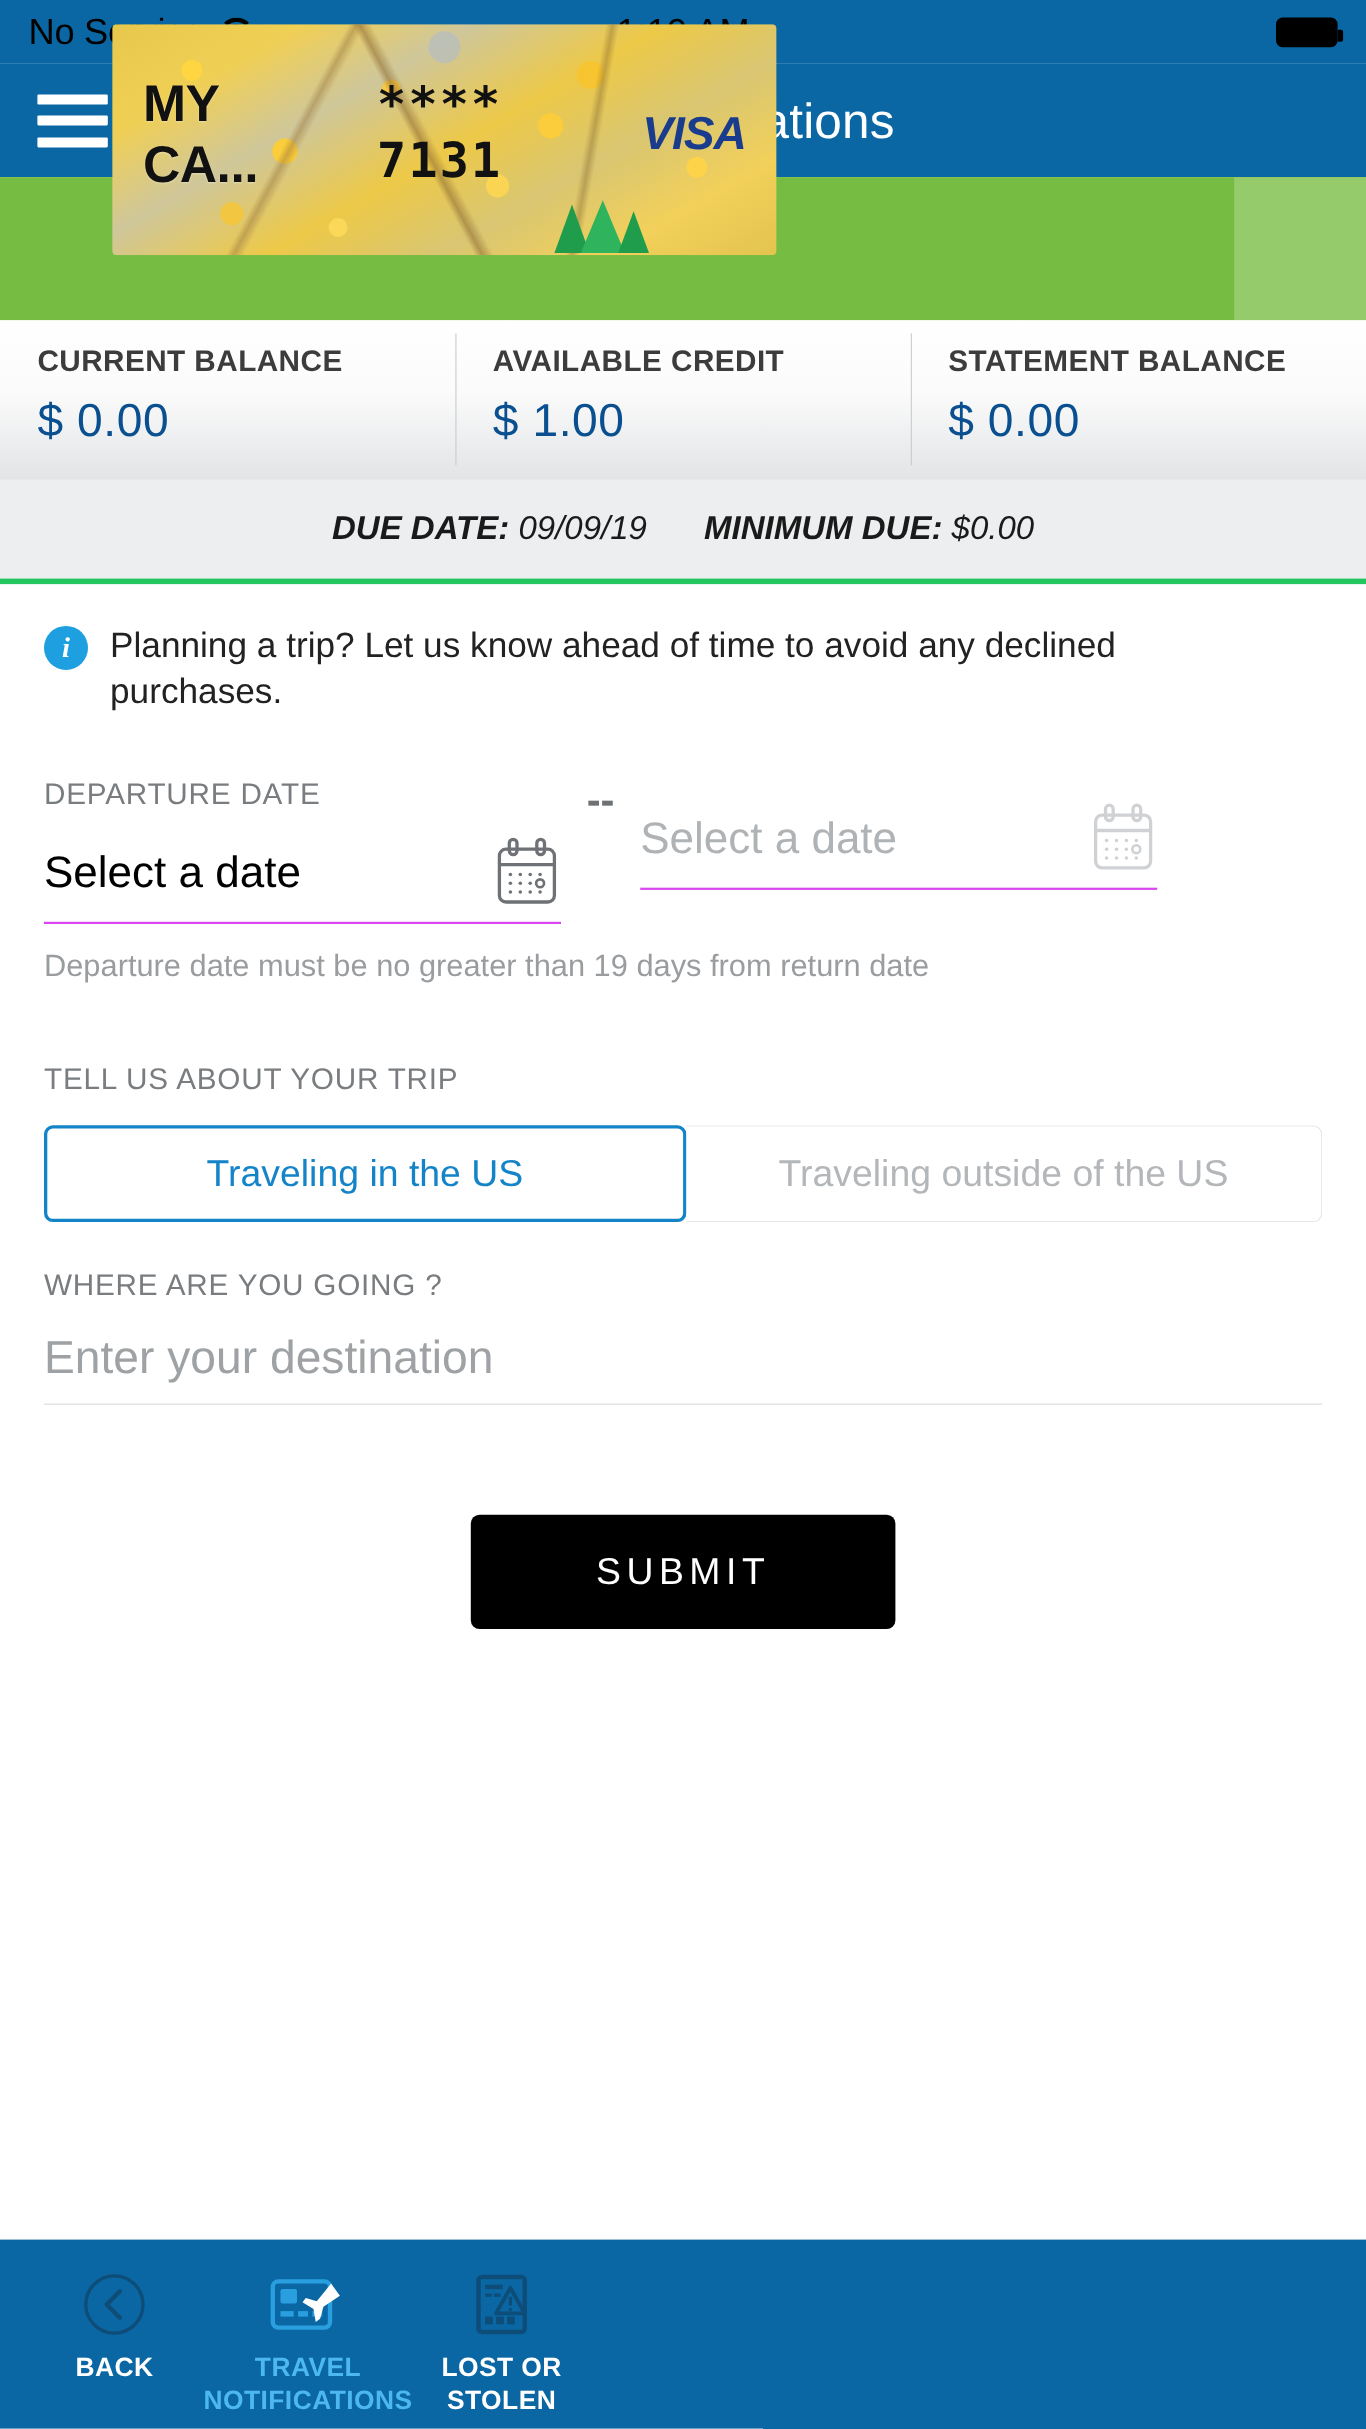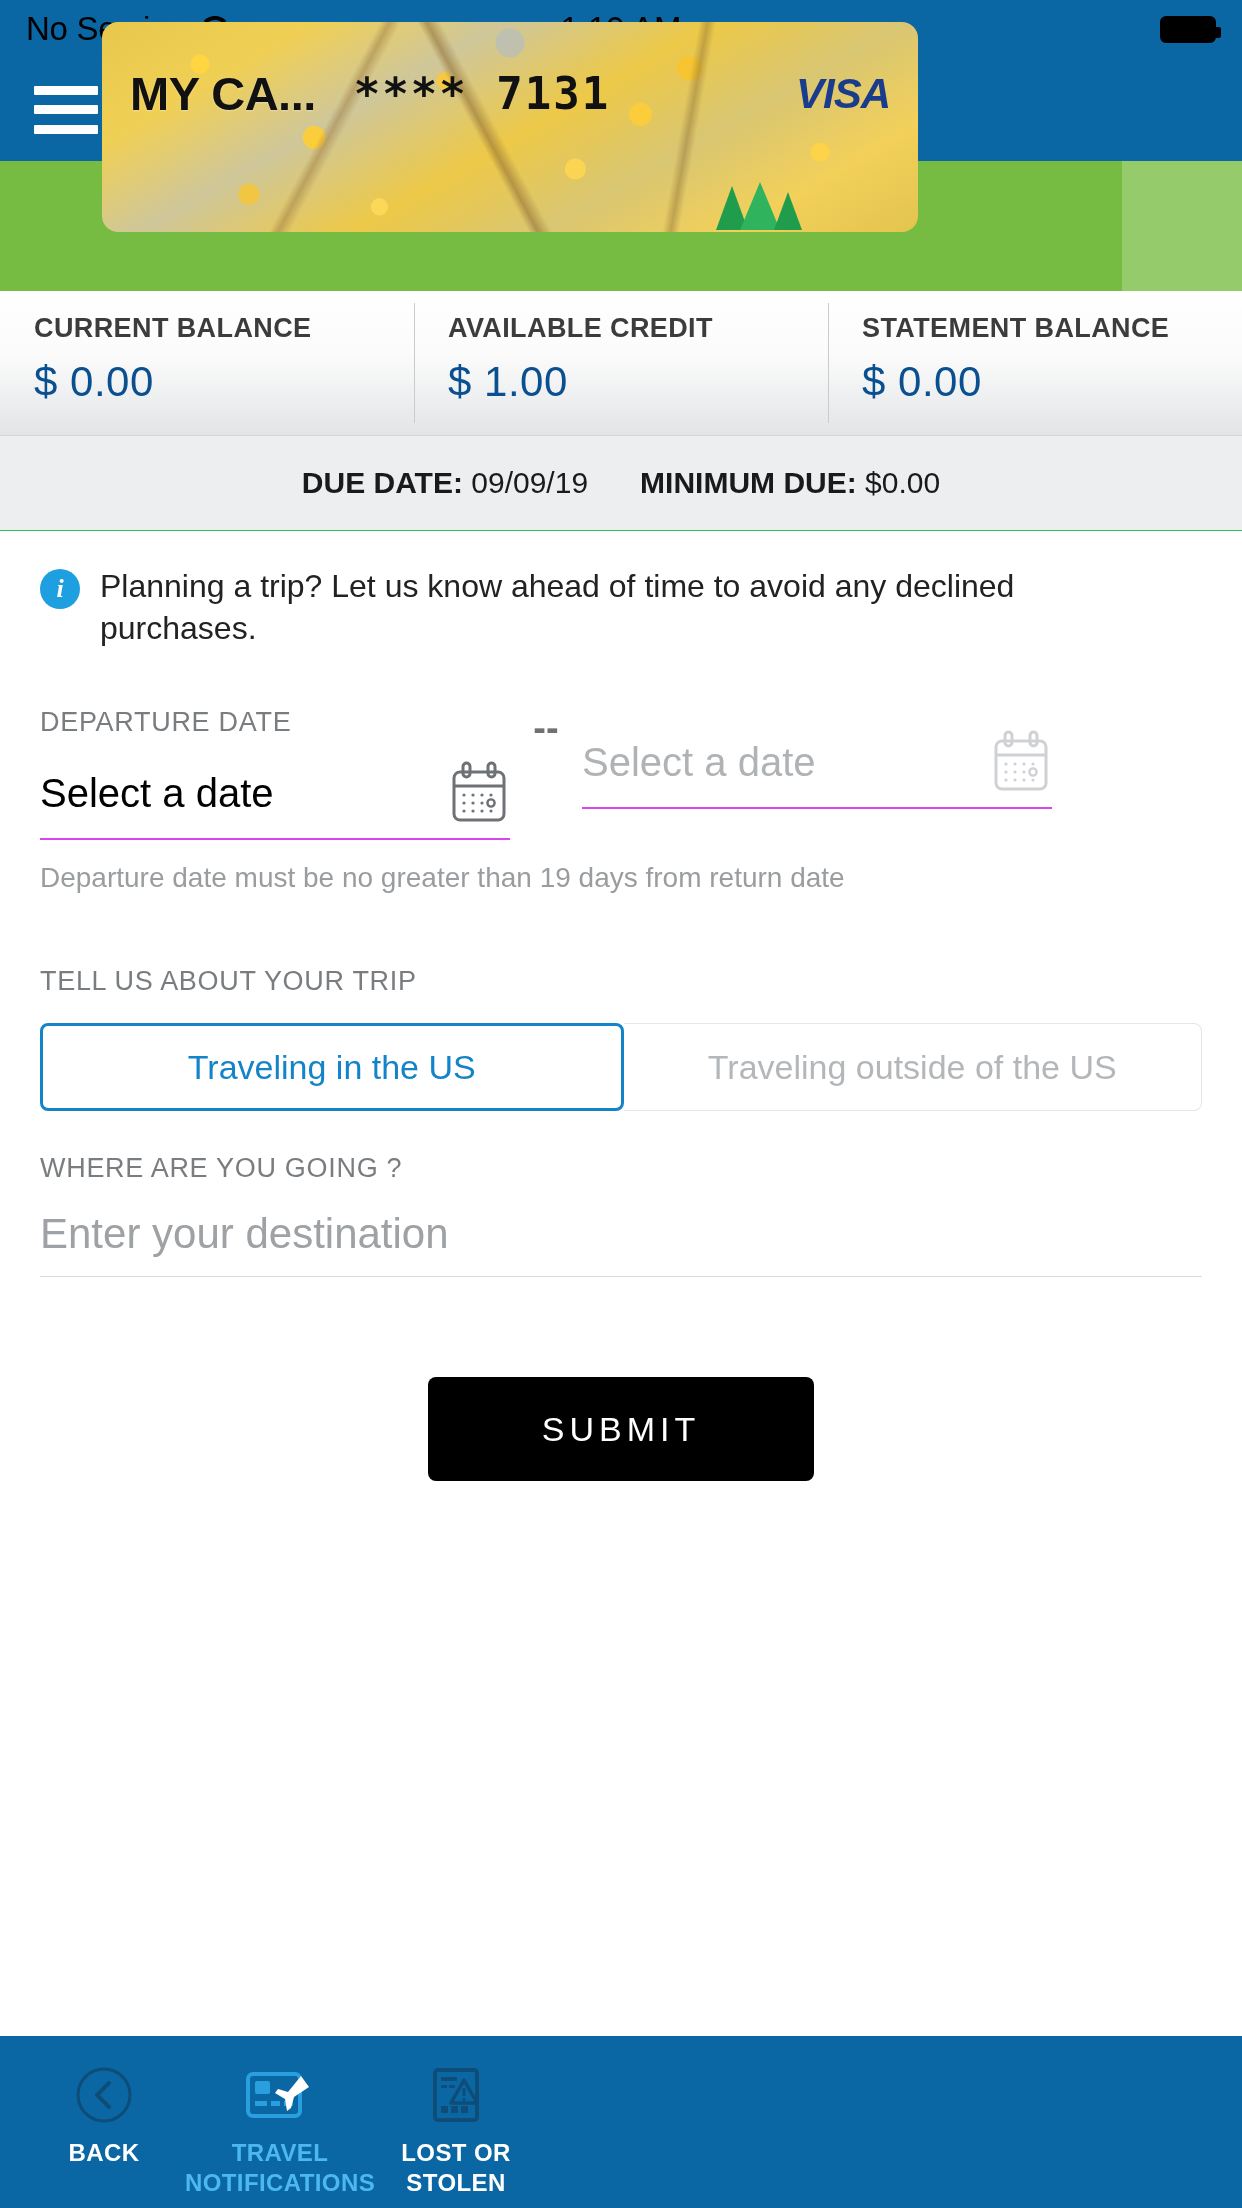--- a/index.html
+++ b/index.html
@@ -63,21 +63,21 @@
   .hero {
     height: 130px; position:relative; overflow:hidden;
     background:#76bc43;
   }
   .hero-light {
     position:absolute; right:0; top:0; width:120px; height:100%;
     background:#95cb6b;
   }
   .card {
     position:absolute; left:102px; top:22px;
-    width: 816px; height: 210px; border-radius:16px;
+    width: 604px; height: 210px; border-radius:4px;
     overflow:hidden;
     background:
       radial-gradient(circle at 12% 20%, rgba(255,214,64,.95) 0 9px, transparent 10px),
       radial-gradient(circle at 26% 55%, rgba(255,206,50,.9) 0 11px, transparent 12px),
       radial-gradient(circle at 42% 28%, rgba(250,200,60,.9) 0 8px, transparent 9px),
       radial-gradient(circle at 58% 70%, rgba(255,215,80,.85) 0 10px, transparent 11px),
       radial-gradient(circle at 72% 22%, rgba(247,196,45,.9) 0 12px, transparent 13px),
       radial-gradient(circle at 88% 62%, rgba(255,212,70,.9) 0 9px, transparent 10px),
       radial-gradient(circle at 18% 82%, rgba(246,198,55,.85) 0 10px, transparent 11px),
       radial-gradient(circle at 50% 10%, rgba(173,186,205,.55) 0 14px, transparent 15px),
@@ -129,21 +129,22 @@
     font-size: 27px; font-weight:700; color:#3c3c3c; letter-spacing:0.4px;
   }
   .bal-value {
     font-size: 42px; color:#0a4f8f; margin-top:14px; letter-spacing:0.5px;
   }
 
   
   .due-row {
     height: 95px; background:#eceef0;
     display:flex; align-items:center; justify-content:center; gap:52px;
-    border-bottom:1px solid #22c55e;
+    border-bottom:5px solid #22c55e;
+    font-style:italic;
   }
   .due-item { font-size:30px; color:#1a1a1a; }
   .due-item b { font-weight:700; }
   .due-item span { font-weight:400; }
 
   
   .info {
     display:flex; gap:20px; padding: 34px 34px 0 40px;
   }
   .info-icon {

